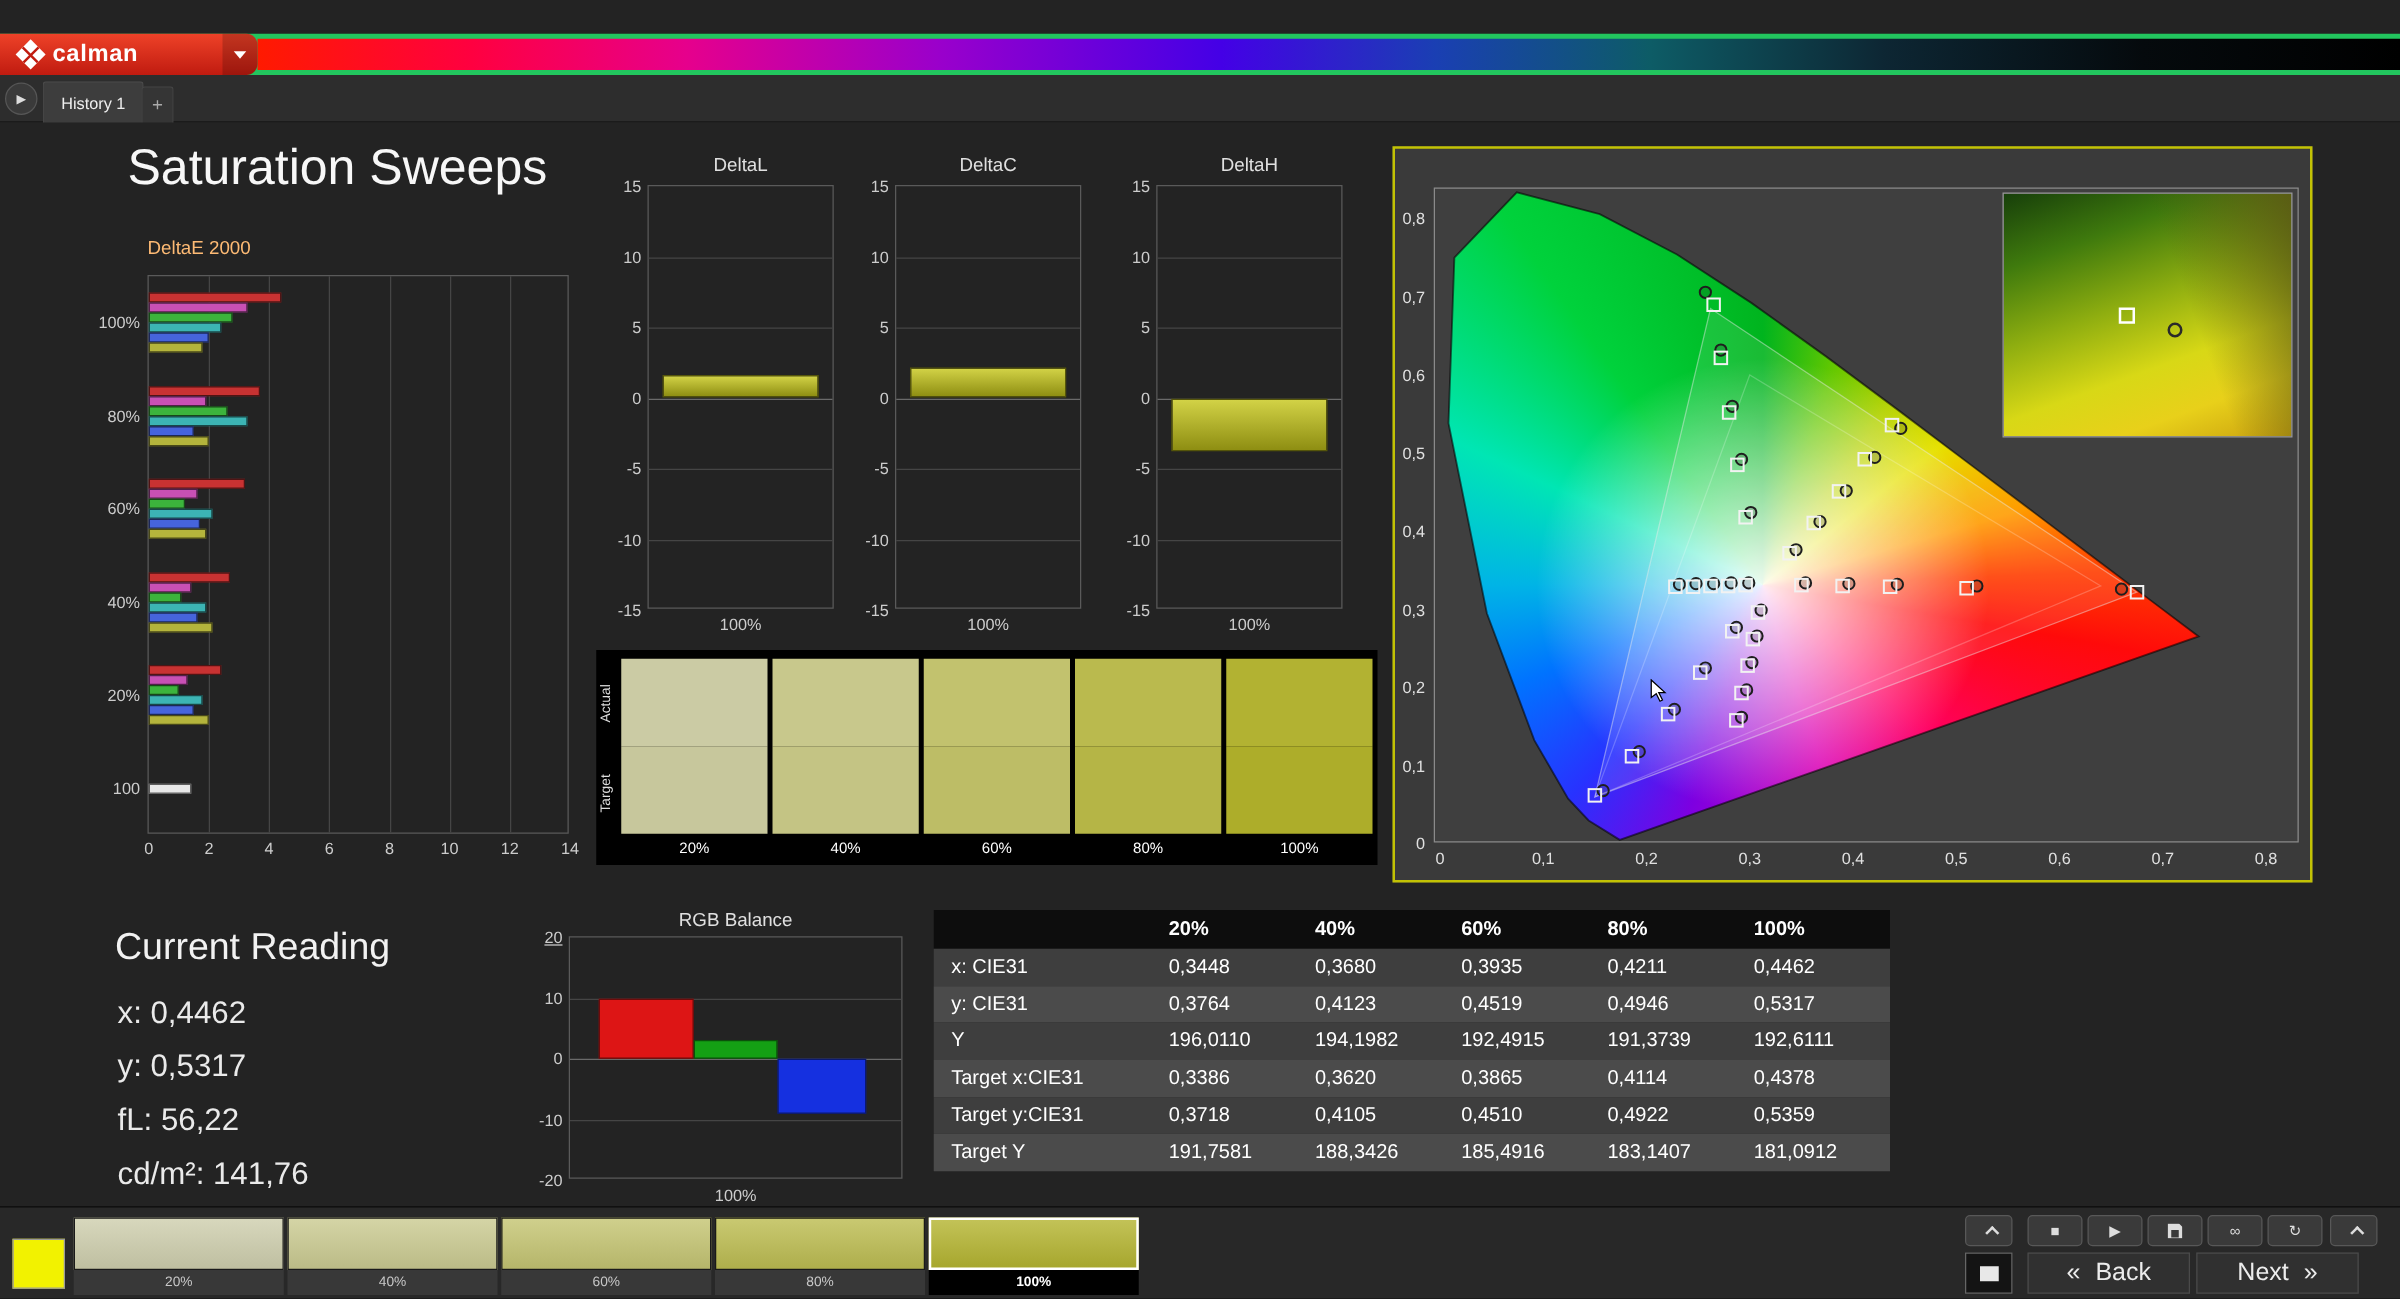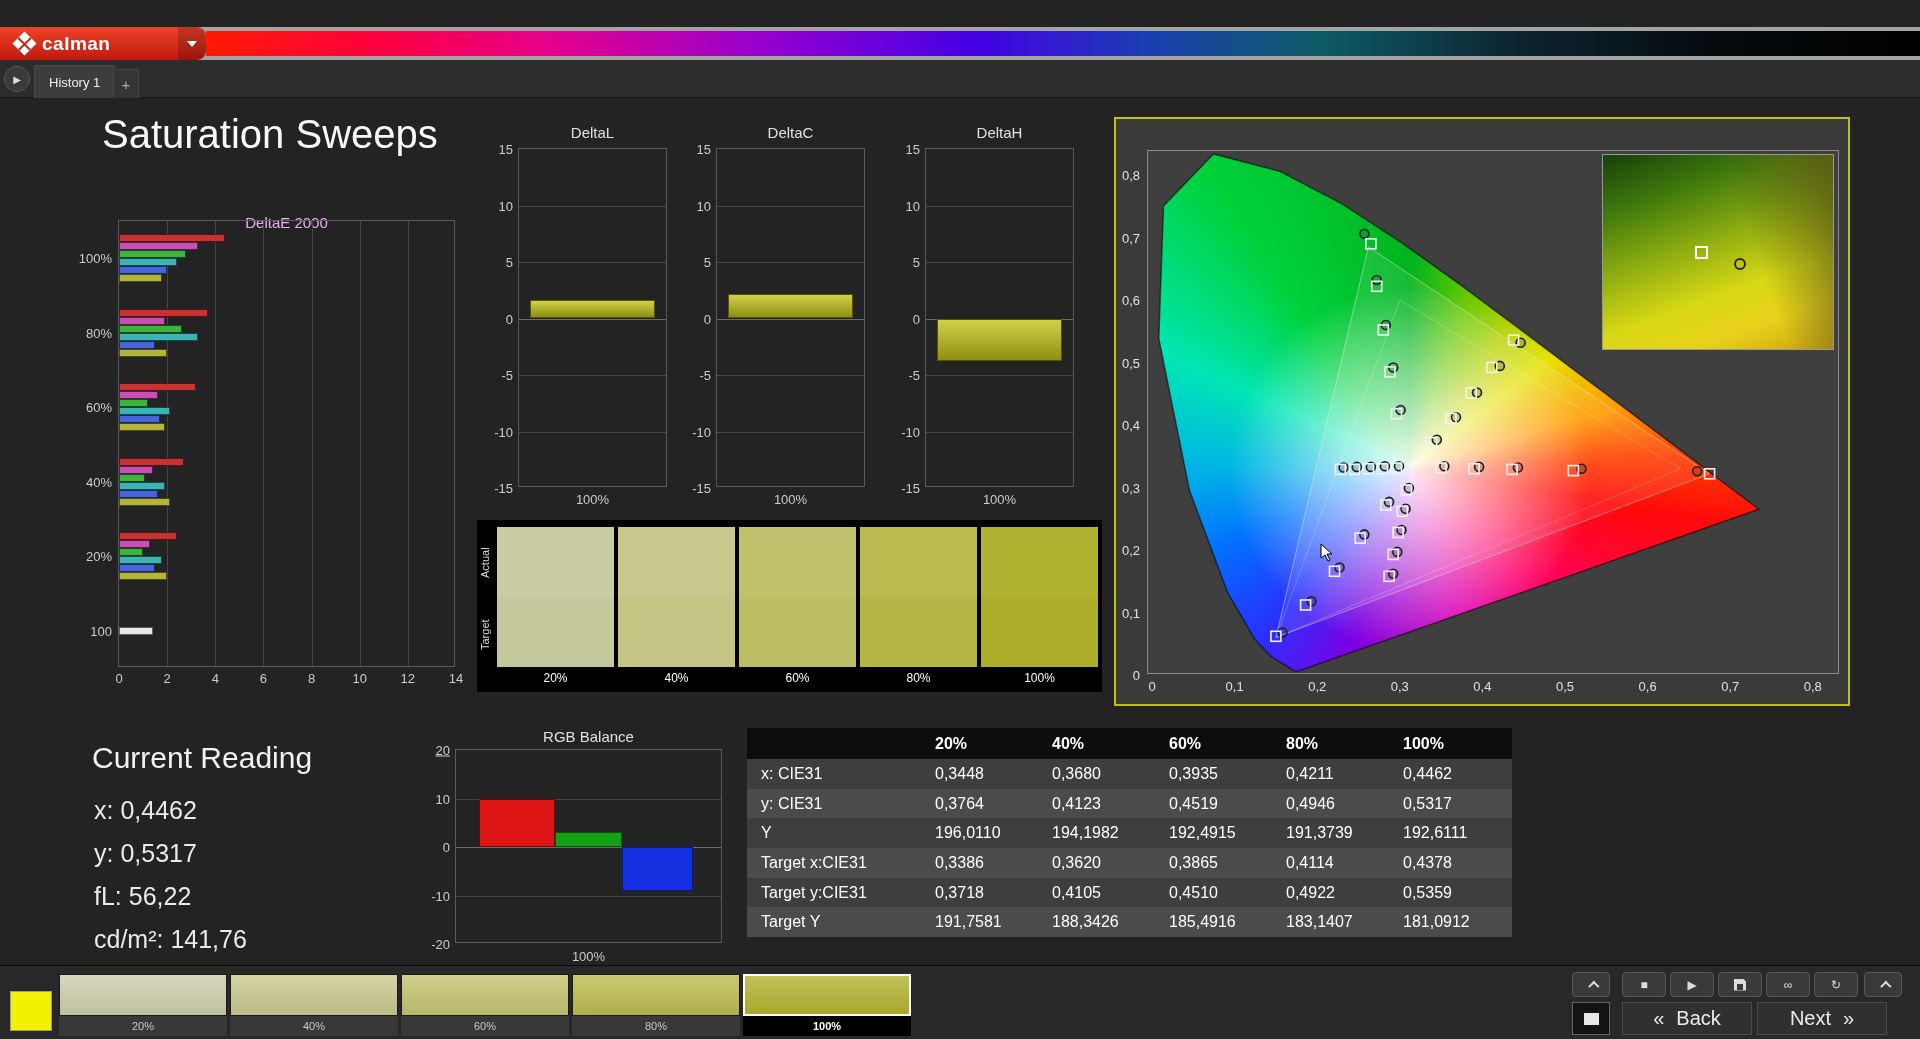--- a/index.html
+++ b/index.html
@@ -8,21 +8,21 @@
 
   
   .titlebar{position:absolute;top:0;left:0;right:0;height:27px;background:#1b1b1b;display:flex;align-items:center}
   .tb-icon{width:12px;height:12px;margin:0 8px;transform:rotate(45deg);background:conic-gradient(#e03030,#e060a0,#3050e0,#30c050,#e03030)}
   .tb-title{font-size:12px;color:#cfcfcf;white-space:nowrap}
   .tb-btns{margin-left:auto;display:flex;height:100%}
   .tb-btn{width:46px;height:100%;display:flex;align-items:center;justify-content:center;color:#ccc;font-size:13px}
   .maxbox{width:10px;height:10px;border:1px solid #ccc}
 
   
-  .logostrip{position:absolute;top:27px;left:0;right:0;height:33px;background:#a3a3a3}
+  .logostrip{position:absolute;top:27px;left:0;right:0;height:33px;background:#22c55e}
   .rainbow{position:absolute;left:206px;right:0;top:4px;height:25px;
     background:linear-gradient(90deg,#ff1a00 0%,#ff0040 10%,#e6008c 20%,#9900cc 32%,#4400e6 45%,#1a3fb3 55%,#0d5c66 65%,#0d2633 76%,#050a0d 88%,#000 100%)}
   .calman-pill{position:absolute;left:0;top:0;width:206px;height:33px;background:linear-gradient(180deg,#ee4228,#c01b10);border-radius:0 9px 9px 0;display:flex;align-items:center;z-index:2}
   .calman-logo{width:17px;height:17px;margin:0 9px 0 16px;transform:rotate(45deg);
     background:linear-gradient(#c01b10,#c01b10) 50% 0/2px 100% no-repeat,linear-gradient(#c01b10,#c01b10) 0 50%/100% 2px no-repeat,#fff}
   .calman-text{color:#fff;font-size:19px;font-weight:700;letter-spacing:.5px}
   .calman-dd{margin-left:auto;width:28px;height:33px;background:rgba(0,0,0,.18);border-radius:0 9px 9px 0;display:flex;align-items:center;justify-content:center}
   .tri-down{width:0;height:0;border-left:5px solid transparent;border-right:5px solid transparent;border-top:6px solid #fff}
   .tri-down.small{border-left-width:4px;border-right-width:4px;border-top-width:5px;border-top-color:#ccc}
 
@@ -37,21 +37,21 @@
   .tb-chev{width:20px;height:100%;display:flex;align-items:center;justify-content:center;border-left:1px solid #3a3a3a;margin-left:auto}
   .badge{position:absolute;top:63px;left:1412px;width:30px;height:30px;border-radius:50%;background:#1d5ae0;color:#fff;display:flex;align-items:center;justify-content:center;font-size:12px;font-weight:700}
   .gearbtn{position:absolute;top:62px;left:1862px;width:34px;height:33px;background:#333;border:1px solid #565656;border-radius:4px;color:#ddd;display:flex;align-items:center;justify-content:center;font-size:18px}
   .sliverbtn{position:absolute;top:62px;left:1901px;width:19px;height:33px;background:#3a3a3a;border:1px solid #565656;border-radius:4px 0 0 4px}
 
   
   .main{position:absolute;top:98px;left:0;right:0;height:867px;background:#232323}
   .page-title{position:absolute;left:102px;top:14px;font-size:40px;color:#f7f7f7;font-weight:400}
 
   
-  .de-title{position:absolute;left:118px;top:116px;width:337px;text-align:center;font-size:15px;color:#f0abfc}
+  .de-title{position:absolute;left:118px;top:92px;width:337px;font-size:15px;color:#fdba74}
   .de-plot{position:absolute;left:118px;top:122px;width:337px;height:447px;border:1px solid #5a5a5a}
   .vline{position:absolute;top:0;bottom:0;width:1px;background:#454545}
   .hline{position:absolute;left:0;right:0;height:1px;background:#454545}
   .hline.zero{background:#6a6a6a}
   .de-bar{position:absolute;left:0;height:8px;border:1px solid rgba(0,0,0,.6)}
   .de-ylab{position:absolute;right:100%;margin-right:7px;font-size:13px;color:#ccc;transform:translateY(-50%);white-space:nowrap}
   .de-xlab{position:absolute;top:100%;margin-top:5px;font-size:13px;color:#ccc;transform:translateX(-50%)}
 
   
   .dchart-title{position:absolute;top:26px;width:149px;text-align:center;font-size:15px;color:#e0e0e0}

